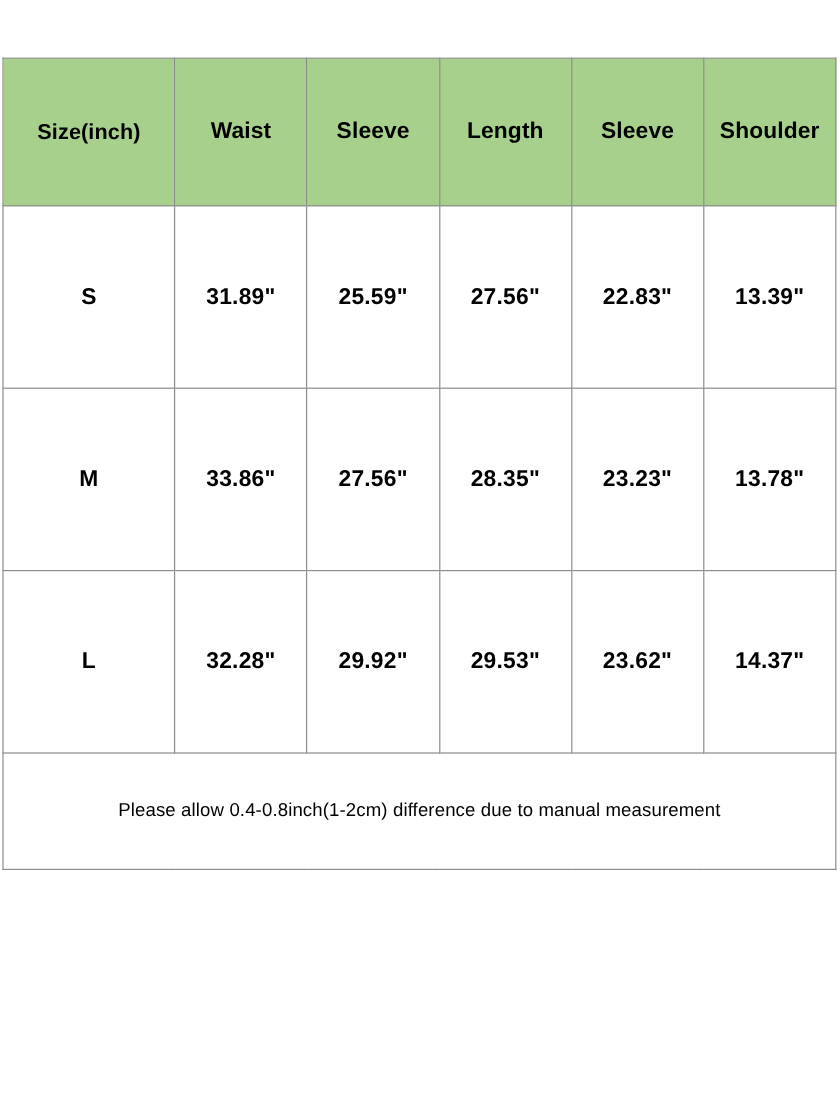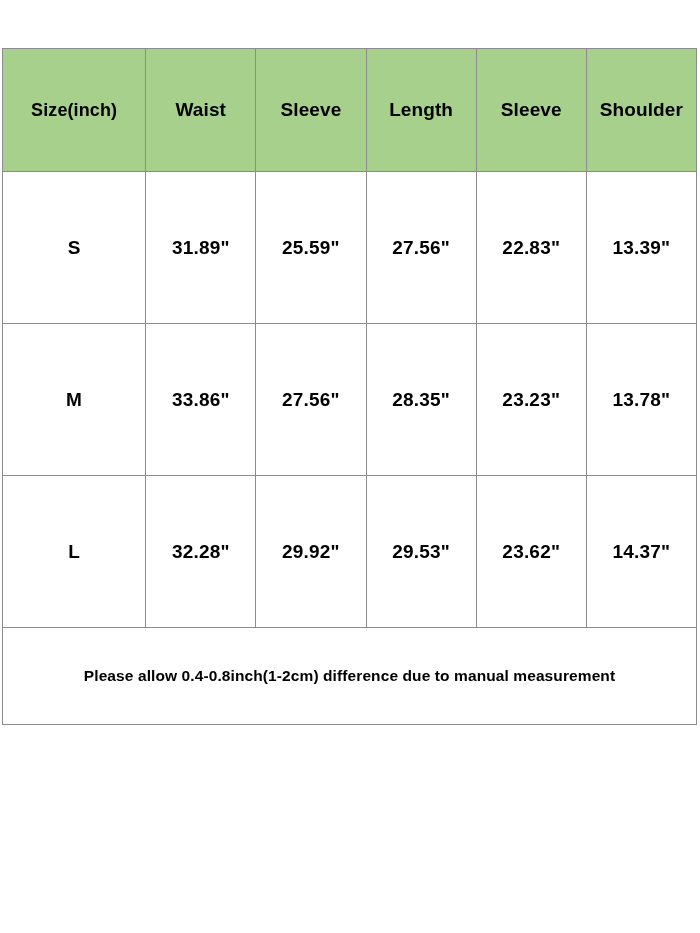--- a/index.html
+++ b/index.html
@@ -70,21 +70,21 @@
     letter-spacing: 0.2px;
   }
   tbody td.size-label {
     font-size: 19px;
   }
 
   
   tbody tr.note-row td {
     height: 96px;
     font-size: 15.5px;
-    font-weight: bold;
+    font-weight: normal;
     letter-spacing: 0.1px;
     background: #ffffff;
   }
 </style>
 </head>
 <body>
 
 <div class="page">
   <div class="chart-wrap">
 

